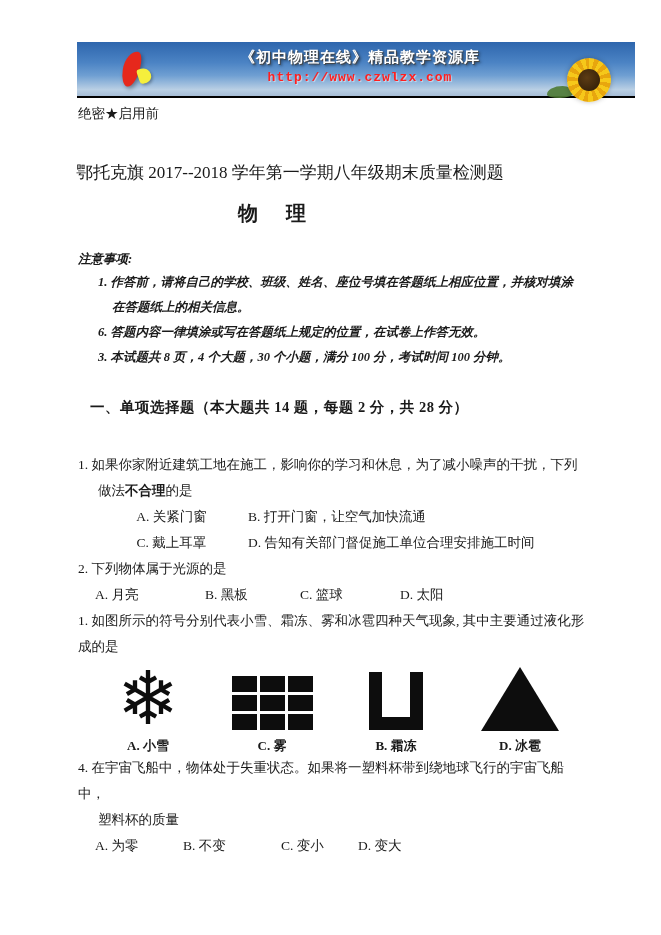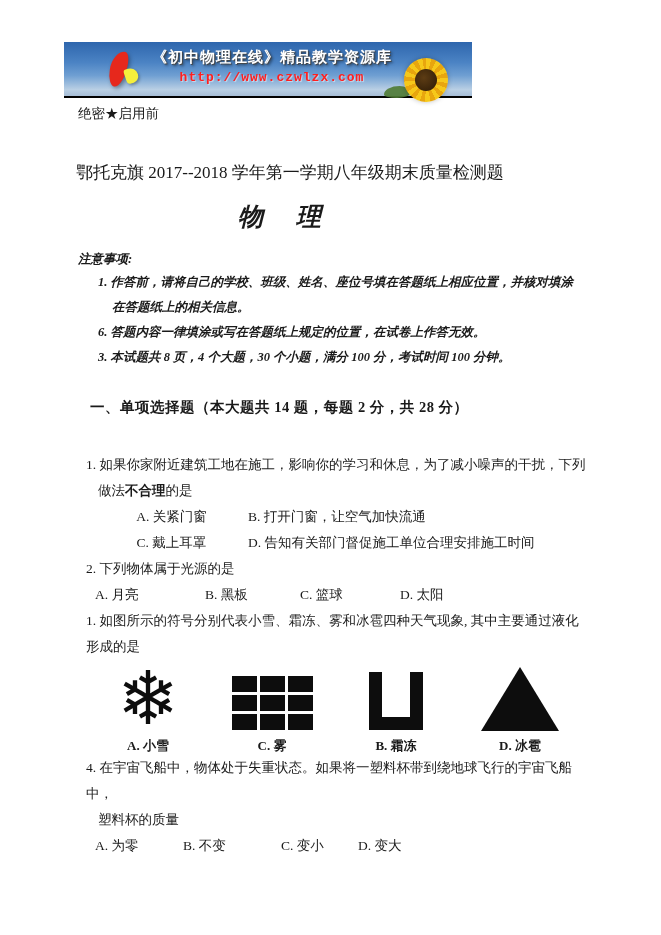--- a/index.html
+++ b/index.html
@@ -8,22 +8,22 @@
     background: #ffffff;
     color: #1a1a1a;
     font-family: "Liberation Serif", "DejaVu Serif", serif;
     overflow: hidden;
     position: relative;
   }
 
   
   .banner {
     position: absolute;
-    left: 64px; top: 42px;
-    width: 408px; height: 56px;
+    left: 77px; top: 42px;
+    width: 558px; height: 56px;
     background: linear-gradient(180deg, #2e66ad 0%, #4b83c4 38%, #6f9fd2 62%, #b9cfe4 88%, #a6bdd6 100%);
     border-bottom: 2px solid #000;
     overflow: visible;
   }
   .banner-logo { position: absolute; left: 40px; top: 7px; width: 40px; height: 44px; }
   .flame-red {
     position: absolute; left: 6px; top: 2px;
     width: 17px; height: 36px;
     background: #e6281c;
     border-radius: 75% 25% 60% 40% / 55% 30% 70% 45%;
@@ -78,30 +78,30 @@
     background: #4e7a33;
     border-radius: 60% 40% 50% 50% / 70% 60% 40% 30%;
     opacity: .9;
   }
 
   
   .secret { position: absolute; left: 78px; top: 105px; font-size: 13.5px; }
 
   .exam-title { position: absolute; left: 76px; top: 161px; font-size: 17px; font-weight: normal; white-space: nowrap; }
 
-  .subject { position: absolute; left: 238px; top: 200px; font-size: 25px; font-weight: bold; letter-spacing: 4px; font-style: italic; }
+  .subject { position: absolute; left: 238px; top: 200px; font-size: 20px; font-weight: bold; letter-spacing: 4px; }
 
   .notes { position: absolute; left: 78px; top: 248px; width: 500px; font-style: italic; font-weight: bold; font-size: 12.5px; }
   .notes-heading { line-height: 22px; }
   .notes-item { margin-left: 20px; padding-left: 14px; text-indent: -14px; line-height: 25px; width: 482px; }
 
   .section-heading { position: absolute; left: 90px; top: 398px; font-size: 14.5px; font-weight: bold; letter-spacing: .5px; }
 
   .questions { position: absolute; left: 78px; top: 452px; width: 510px; font-size: 13.5px; }
-  .qline { line-height: 26px; margin-left: 8px; }
+  .qline { line-height: 26px; }
   .qline-cont { line-height: 26px; margin-left: 20px; }
   .opt-row { line-height: 26px; margin-left: 17px; }
   .opt { display: inline-block; }
   .w-q1a { width: 153px; text-align: center; }
   .w-q2a { width: 110px; } .w-q2b { width: 95px; } .w-q2c { width: 100px; }
   .w-q4a { width: 88px; } .w-q4b { width: 90px; } .w-q4c { width: 77px; margin-left: 8px; }
   .w-q5a { width: 209px; }
   .bold { font-weight: bold; }
 
   

